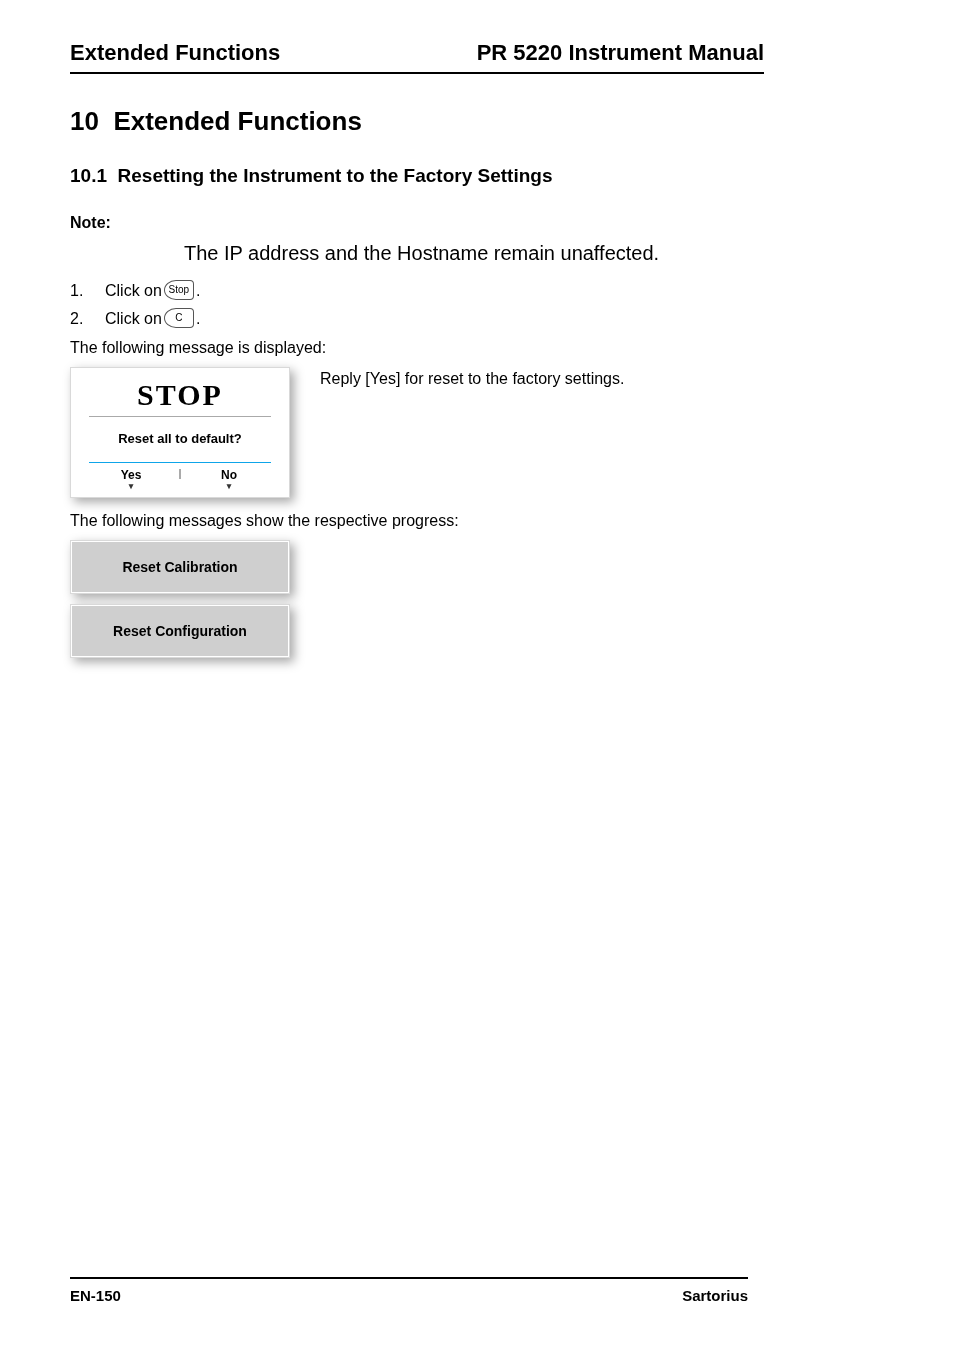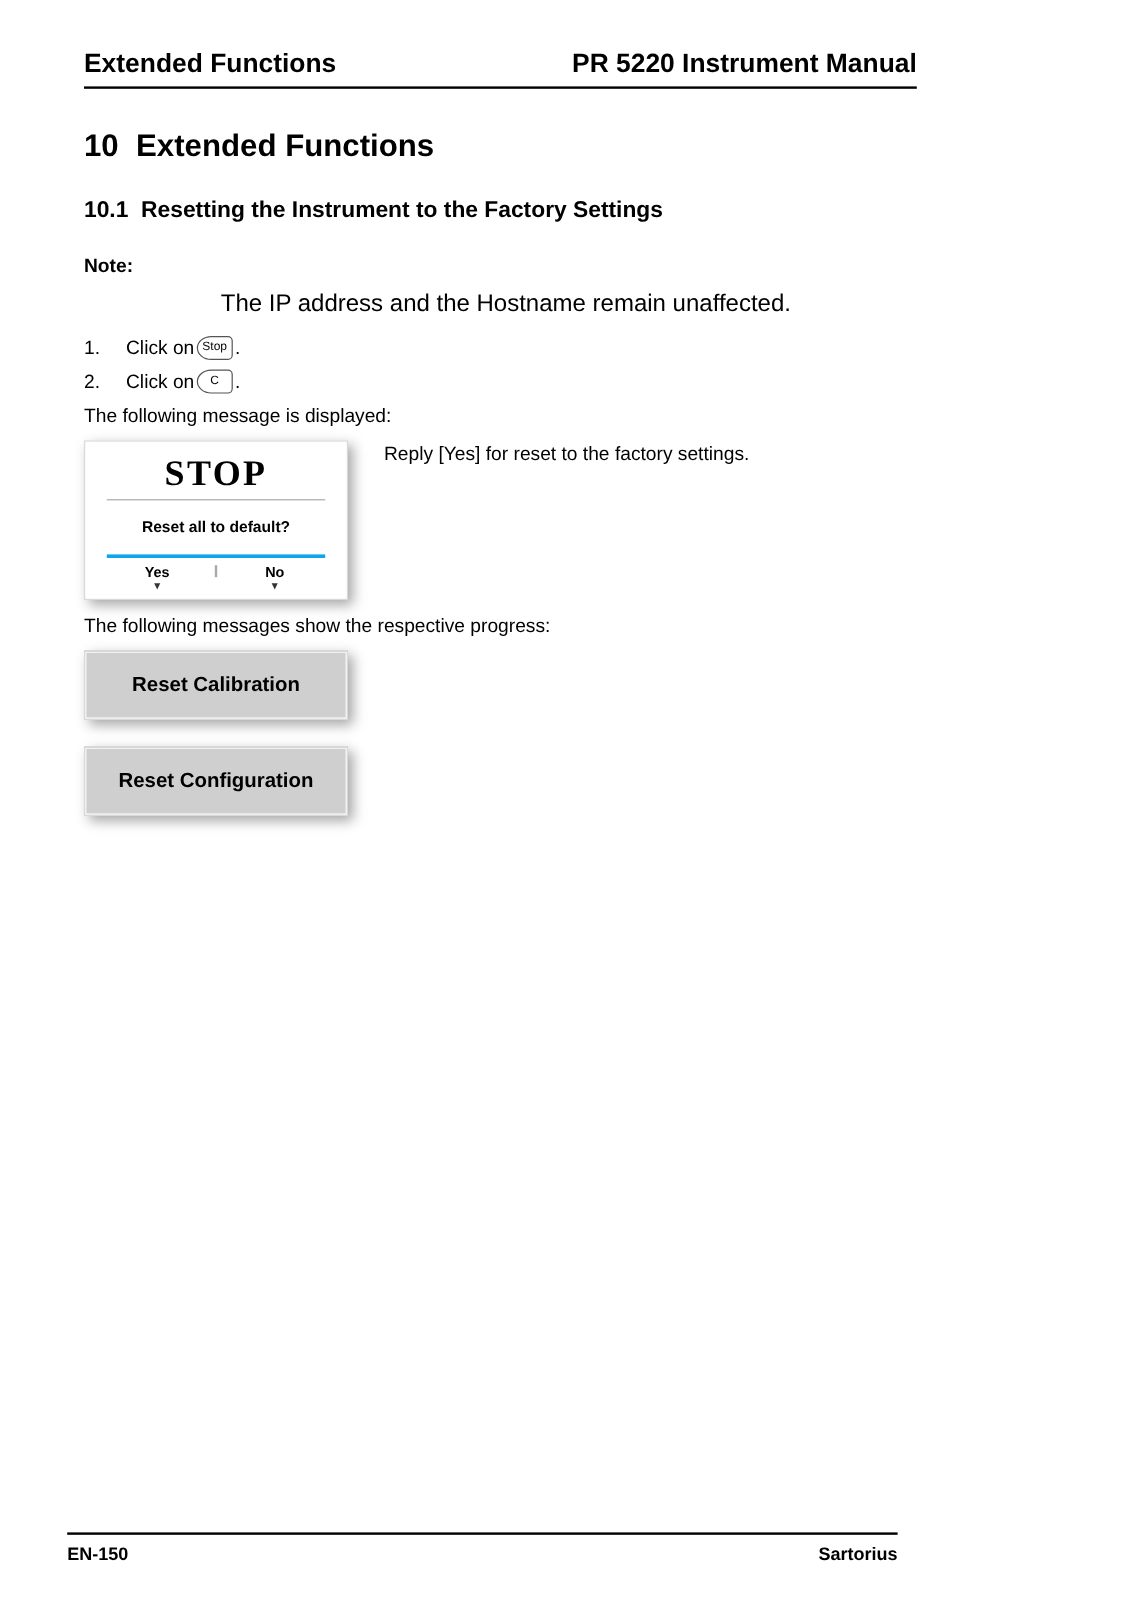--- a/index.html
+++ b/index.html
@@ -101,21 +101,21 @@
     letter-spacing: 2px;
     border-bottom: 1px solid #aaa;
     padding-bottom: 4px;
     margin: 0 6px;
   }
   .lcd-stop .stop-question {
     text-align: center;
     font-weight: 700;
     font-size: 13px;
     padding: 14px 0 16px 0;
-    border-bottom: 3px solid #0ea5e9;
+    border-bottom: 1px solid #0ea5e9;
     margin: 0 6px;
   }
   .lcd-stop .stop-buttons {
     display: flex;
     align-items: stretch;
     padding-top: 6px;
   }
   .lcd-stop .btn {
     flex: 1;
     text-align: center;
@@ -138,29 +138,29 @@
     color: #333;
   }
   .side-text { flex: 1; font-size: 16px; line-height: 1.55; }
   .progress-stack { margin-top: 6px; }
   .progress-box {
     width: 220px;
     border: 1px solid #d9d9d9;
     background: #cfcfcf;
     text-align: center;
     font-weight: 700;
-    font-size: 17px;
+    font-size: 14px;
     padding: 18px 8px;
     box-shadow: 4px 4px 10px rgba(0,0,0,0.35), inset 0 0 0 1px #fff;
-    margin-bottom: 22px;
+    margin-bottom: 10px;
     color: #000;
   }
   .footer {
     position: absolute;
-    left: 56px; right: 60px; bottom: 46px;
+    left: 70px; right: 60px; bottom: 46px;
     border-top: 2px solid #000;
     padding-top: 8px;
     display: flex;
     justify-content: space-between;
     font-size: 15px;
     font-weight: 700;
   }
 </style>
 </head>
 <body>

